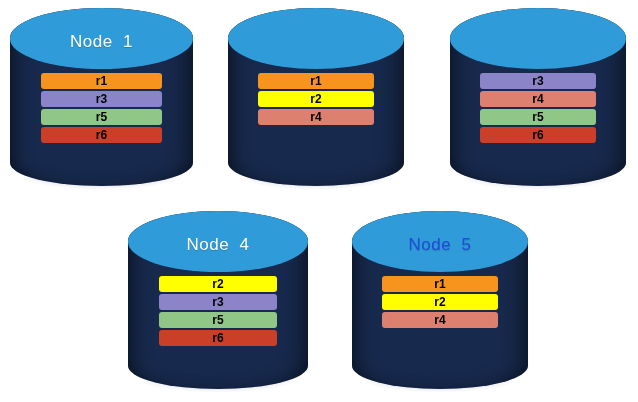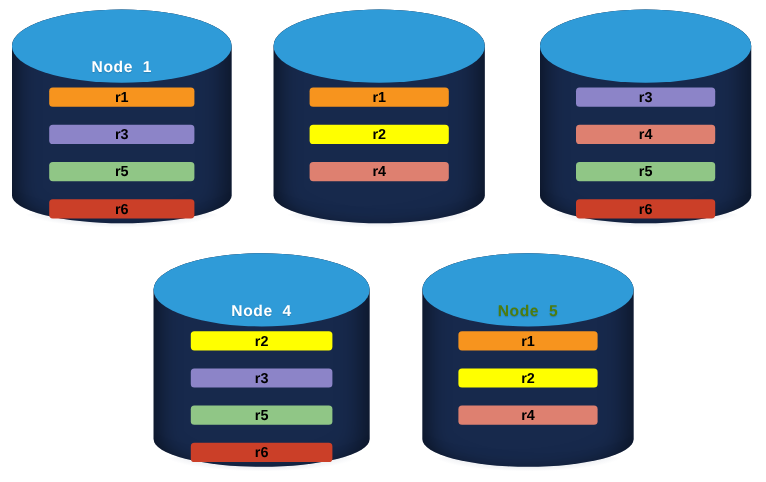--- a/index.html
+++ b/index.html
@@ -55,43 +55,43 @@
     width: 100%;
     height: 34%;
     background: #2f9bd8;
     border-radius: 50%;
     box-sizing: border-box;
   }
 
   .node-label {
     position: absolute;
     left: 0;
-    top: 17px;
+    top: 4px;
     width: 100%;
     height: 34%;
     display: flex;
     align-items: center;
     justify-content: center;
     color: #ffffff;
-    font-weight: bold;
-    font-size: 13px;
+    font-weight: normal;
+    font-size: 17px;
     letter-spacing: 0.5px;
     text-shadow: 0 1px 1px rgba(0,0,0,0.18);
     white-space: pre;
   }
 
   
   .bars {
     position: absolute;
     left: 17%;
     right: 17%;
     top: 36.5%;
     display: flex;
     flex-direction: column;
-    gap: 15px;
+    gap: 2px;
   }
 
   .bar {
     height: 16px;
     border-radius: 3px;
     display: flex;
     align-items: center;
     justify-content: center;
     font-size: 12px;
     font-weight: bold;
@@ -176,21 +176,21 @@
         </div>
         <div class="bar" style="background: rgb(203, 63, 40); color: rgb(0, 0, 0);">
           <span>r6</span>
         </div>
       </div>
     </div>
     <div class="node" style="left: 352px; top: 211px; width: 176px; height: 178px;">
       <div class="cyl-shadow"></div>
       <div class="cyl-body" style="background: rgb(23, 41, 76);"></div>
       <div class="cyl-top" style="background: rgb(47, 155, 216);"></div>
-      <div class="node-label" style="color: #4d7c0f; text-align: center;">Node  5</div>
+      <div class="node-label" style="color: #1d4ed8; text-align: center;">Node  5</div>
       <div class="bars">
         <div class="bar" style="background: rgb(247, 148, 30); color: rgb(0, 0, 0);">
           <span>r1</span>
         </div>
         <div class="bar" style="background: rgb(255, 255, 0); color: rgb(0, 0, 0);">
           <span>r2</span>
         </div>
         <div class="bar" style="background: rgb(222, 128, 112); color: rgb(0, 0, 0);">
           <span>r4</span>
         </div>

